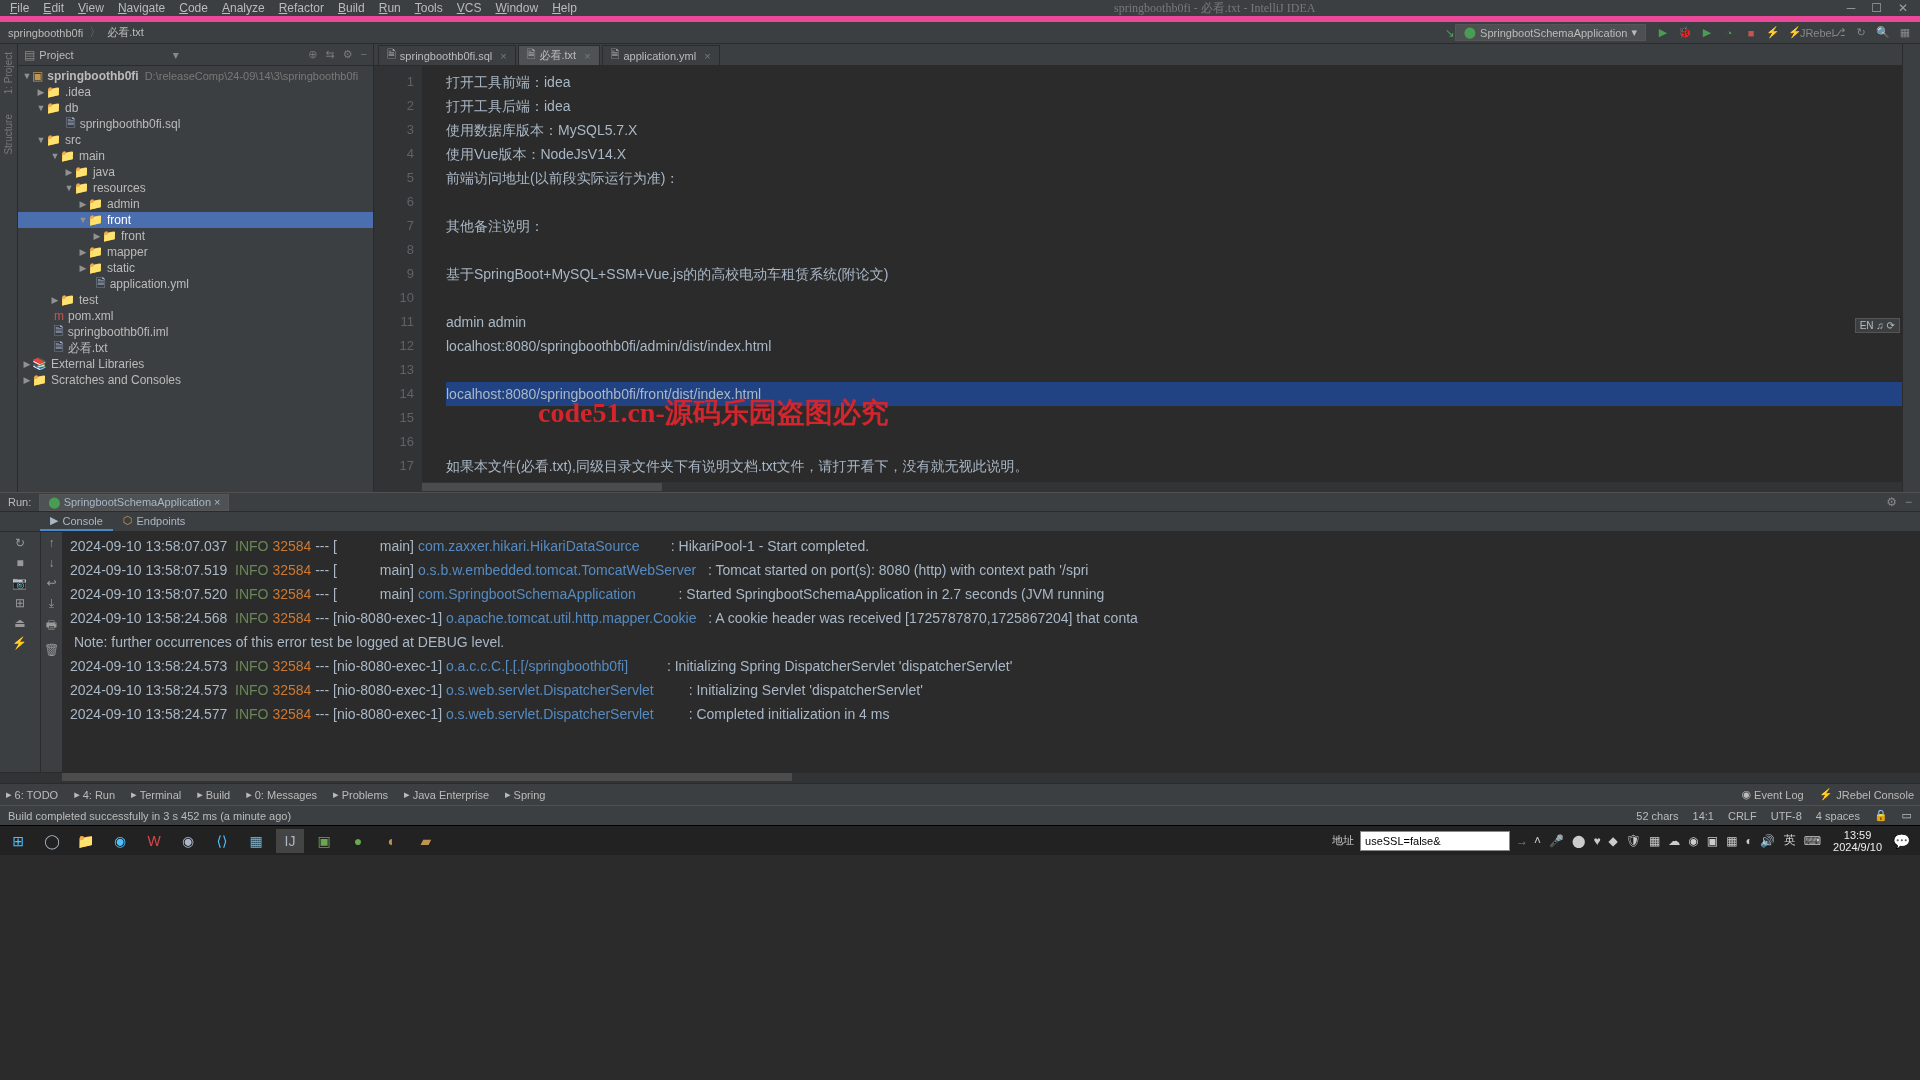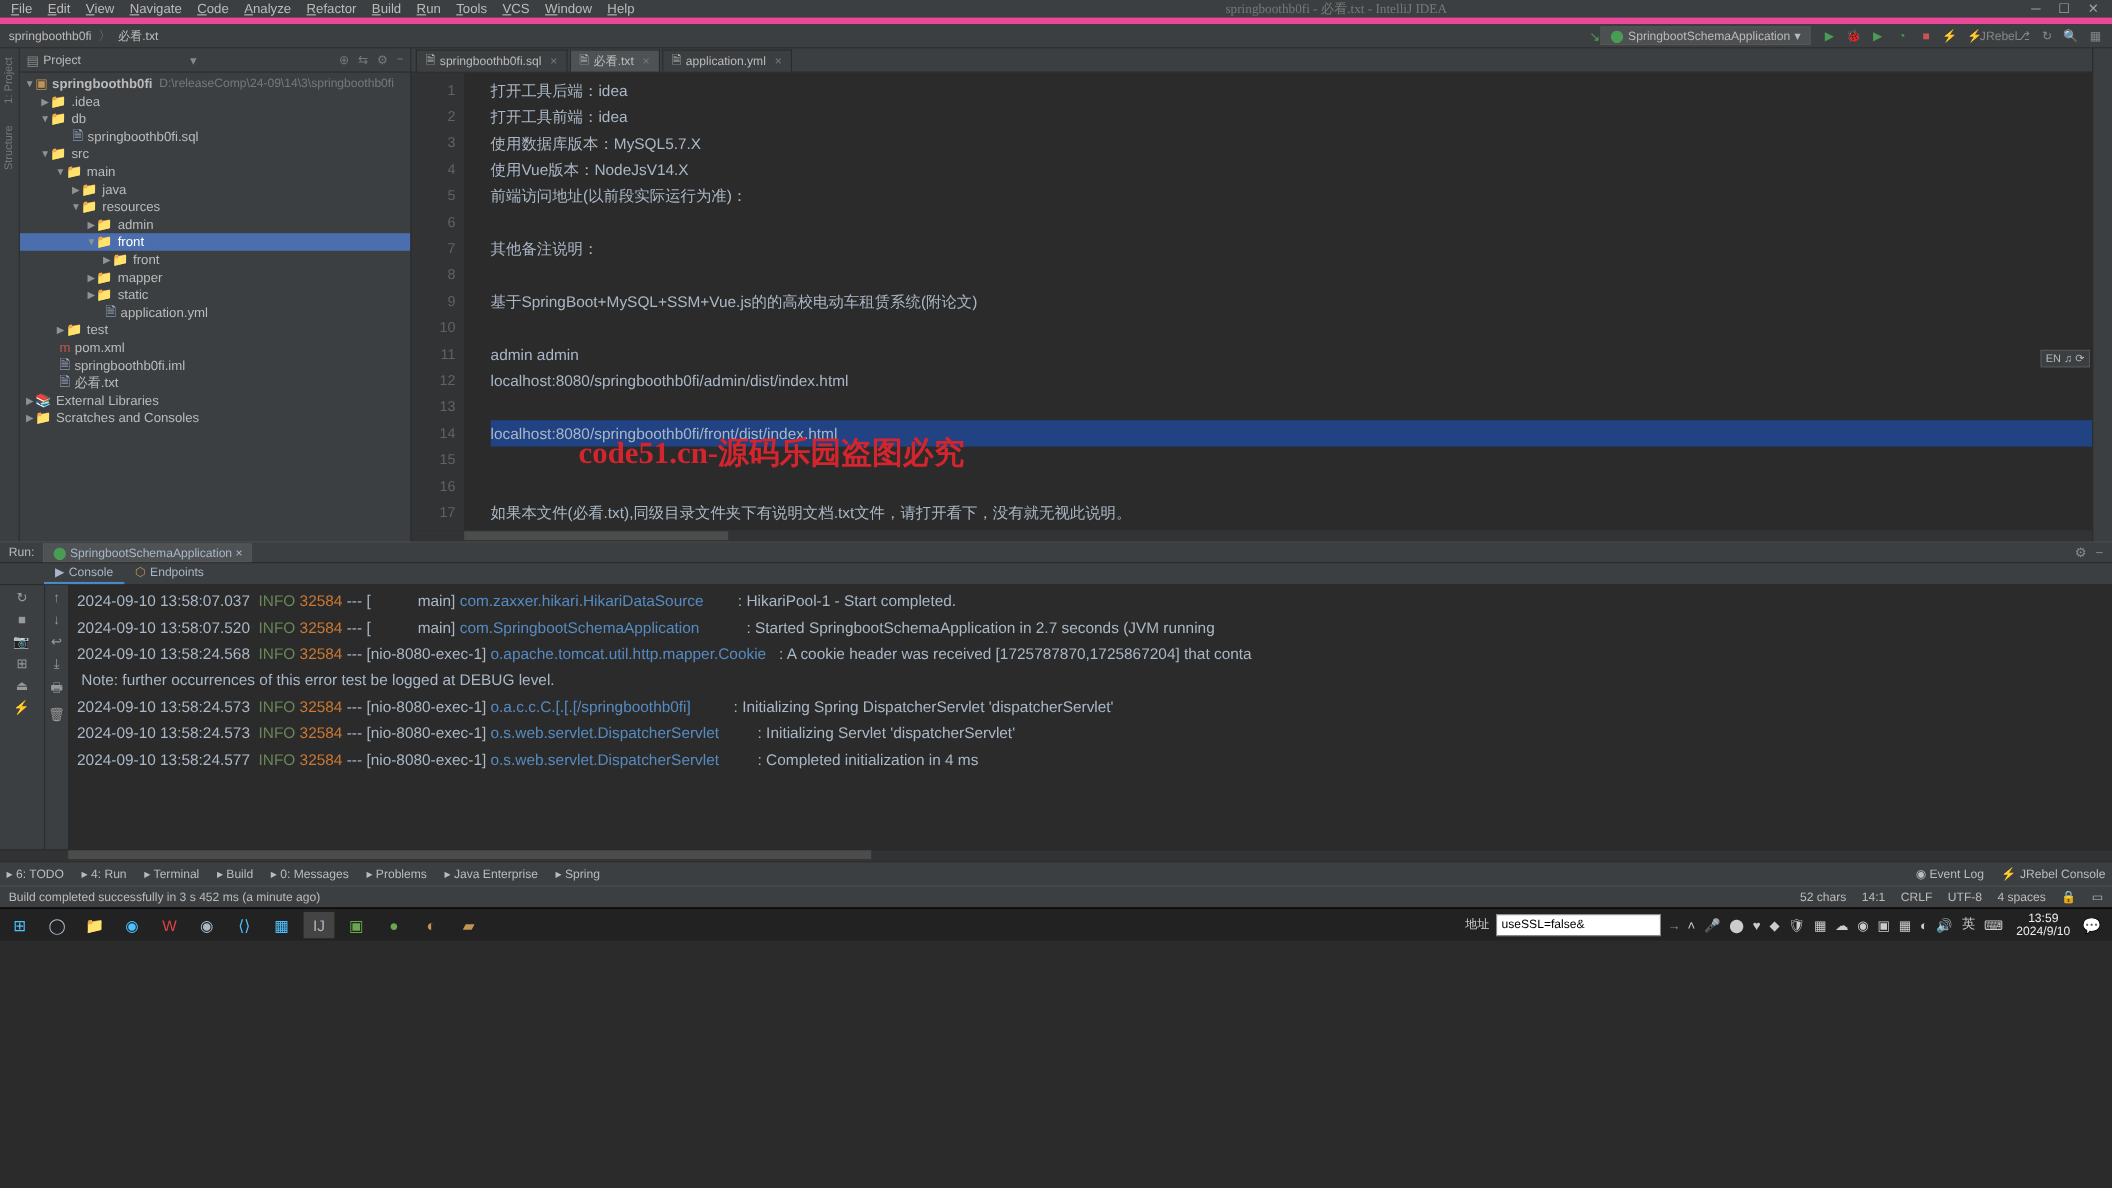--- a/index.html
+++ b/index.html
@@ -43,21 +43,21 @@
 .editor-area { flex: 1; display: flex; flex-direction: column; background: #2b2b2b; }
 .tabs { height: 22px; background: #3c3f41; display: flex; align-items: flex-end; padding-left: 4px; border-bottom: 1px solid #2b2b2b; }
 .tab { height: 20px; display: flex; align-items: center; padding: 0 8px; font-size: 11px; background: #3c3f41; border: 1px solid #2b2b2b; border-bottom: none; margin-right: 2px; color: #bbbbbb; gap: 4px; }
 .tab.active { background: #4e5254; }
 .tab .close { color: #787878; margin-left: 4px; }
 .editor-body { flex: 1; display: flex; overflow: hidden; position: relative; }
 .gutter { width: 48px; background: #313335; text-align: right; padding: 4px 8px 4px 0; color: #606366; font-family: "Consolas", monospace; font-size: 13px; line-height: 24px; }
 .code { flex: 1; padding: 4px 0 4px 24px; font-family: "Consolas", "Microsoft YaHei", monospace; font-size: 14px; line-height: 24px; color: #a9b7c6; position: relative; }
 .code .line { white-space: pre; height: 24px; }
 .code .sel { background: #214283; }
-.watermark { position: absolute; top: 335px; left: 104px; color: #d2252d; font-size: 28px; font-weight: bold; font-family: "SimSun", serif; pointer-events: none; }
+.watermark { position: absolute; top: 335px; left: 116px; color: #d2252d; font-size: 28px; font-weight: bold; font-family: "SimSun", serif; pointer-events: none; }
 .right-gutter { width: 18px; background: #3c3f41; border-left: 1px solid #2b2b2b; }
 .ime-badge { position: absolute; right: 2px; top: 252px; background: #3c3f41; border: 1px solid #555; padding: 1px 4px; font-size: 10px; color: #bbbbbb; }
 .editor-scrollbar-h { height: 10px; background: #313335; display:flex; }
 .editor-scrollbar-h .thumb { width: 240px; height: 8px; margin: 1px 0 1px 48px; background: #4c4c4c; }
 
 
 .run-head { height: 20px; background: #3c3f41; display: flex; align-items: center; padding: 0 8px; border-top: 1px solid #515151; border-bottom: 1px solid #2b2b2b; }
 .run-head .label { font-size: 11px; color: #bbbbbb; }
 .run-head .tab-pill { margin-left: 8px; padding: 1px 8px; background: #4e5254; font-size: 11px; border: 1px solid #555; }
 .run-head .spacer { flex: 1; }
@@ -306,22 +306,22 @@
           <div>10</div>
           <div>11</div>
           <div>12</div>
           <div>13</div>
           <div>14</div>
           <div>15</div>
           <div>16</div>
           <div>17</div>
         </div>
       <div class="code" id="code">
-        <div class="line">打开工具后端：idea</div>
-          <div class="line">打开工具前端：idea</div>
+        <div class="line">打开工具前端：idea</div>
+          <div class="line">打开工具后端：idea</div>
           <div class="line">使用数据库版本：MySQL5.7.X</div>
           <div class="line">使用Vue版本：NodeJsV14.X</div>
           <div class="line">前端访问地址(以前段实际运行为准)：</div>
           <div class="line"></div>
           <div class="line">其他备注说明：</div>
           <div class="line"></div>
           <div class="line">基于SpringBoot+MySQL+SSM+Vue.js的的高校电动车租赁系统(附论文)</div>
           <div class="line"></div>
           <div class="line">admin admin</div>
           <div class="line">localhost:8080/springboothb0fi/admin/dist/index.html</div>
@@ -370,20 +370,21 @@
   <div class="run-left2">
     <span>↑</span>
     <span>↓</span>
     <span>↩</span>
     <span>⤓</span>
     <span>🖶</span>
     <span>🗑</span>
   </div>
   <div class="console" id="console">
       <div class="ln"><span class="ts">2024-09-10 13:58:07.037</span>  <span class="info">INFO</span> <span class="pid">32584</span> --- [           main] <span class="cls">com.zaxxer.hikari.HikariDataSource       </span> : HikariPool-1 - Start completed.</div>
+      <div class="ln"><span class="ts">2024-09-10 13:58:07.519</span>  <span class="info">INFO</span> <span class="pid">32584</span> --- [           main] <span class="cls">o.s.b.w.embedded.tomcat.TomcatWebServer  </span> : Tomcat started on port(s): 8080 (http) with context path '/spri</div>
       <div class="ln"><span class="ts">2024-09-10 13:58:07.520</span>  <span class="info">INFO</span> <span class="pid">32584</span> --- [           main] <span class="cls">com.SpringbootSchemaApplication          </span> : Started SpringbootSchemaApplication in 2.7 seconds (JVM running</div>
       <div class="ln"><span class="ts">2024-09-10 13:58:24.568</span>  <span class="info">INFO</span> <span class="pid">32584</span> --- [nio-8080-exec-1] <span class="cls">o.apache.tomcat.util.http.mapper.Cookie  </span> : A cookie header was received [1725787870,1725867204] that conta</div>
       <div class="ln"> Note: further occurrences of this error test be logged at DEBUG level.</div>
       <div class="ln"><span class="ts">2024-09-10 13:58:24.573</span>  <span class="info">INFO</span> <span class="pid">32584</span> --- [nio-8080-exec-1] <span class="cls">o.a.c.c.C.[.[.[/springboothb0fi]         </span> : Initializing Spring DispatcherServlet 'dispatcherServlet'</div>
       <div class="ln"><span class="ts">2024-09-10 13:58:24.573</span>  <span class="info">INFO</span> <span class="pid">32584</span> --- [nio-8080-exec-1] <span class="cls">o.s.web.servlet.DispatcherServlet        </span> : Initializing Servlet 'dispatcherServlet'</div>
       <div class="ln"><span class="ts">2024-09-10 13:58:24.577</span>  <span class="info">INFO</span> <span class="pid">32584</span> --- [nio-8080-exec-1] <span class="cls">o.s.web.servlet.DispatcherServlet        </span> : Completed initialization in 4 ms</div>
     </div>
 </div>
 <div class="console-scroll">
     <div class="thumb"></div>

